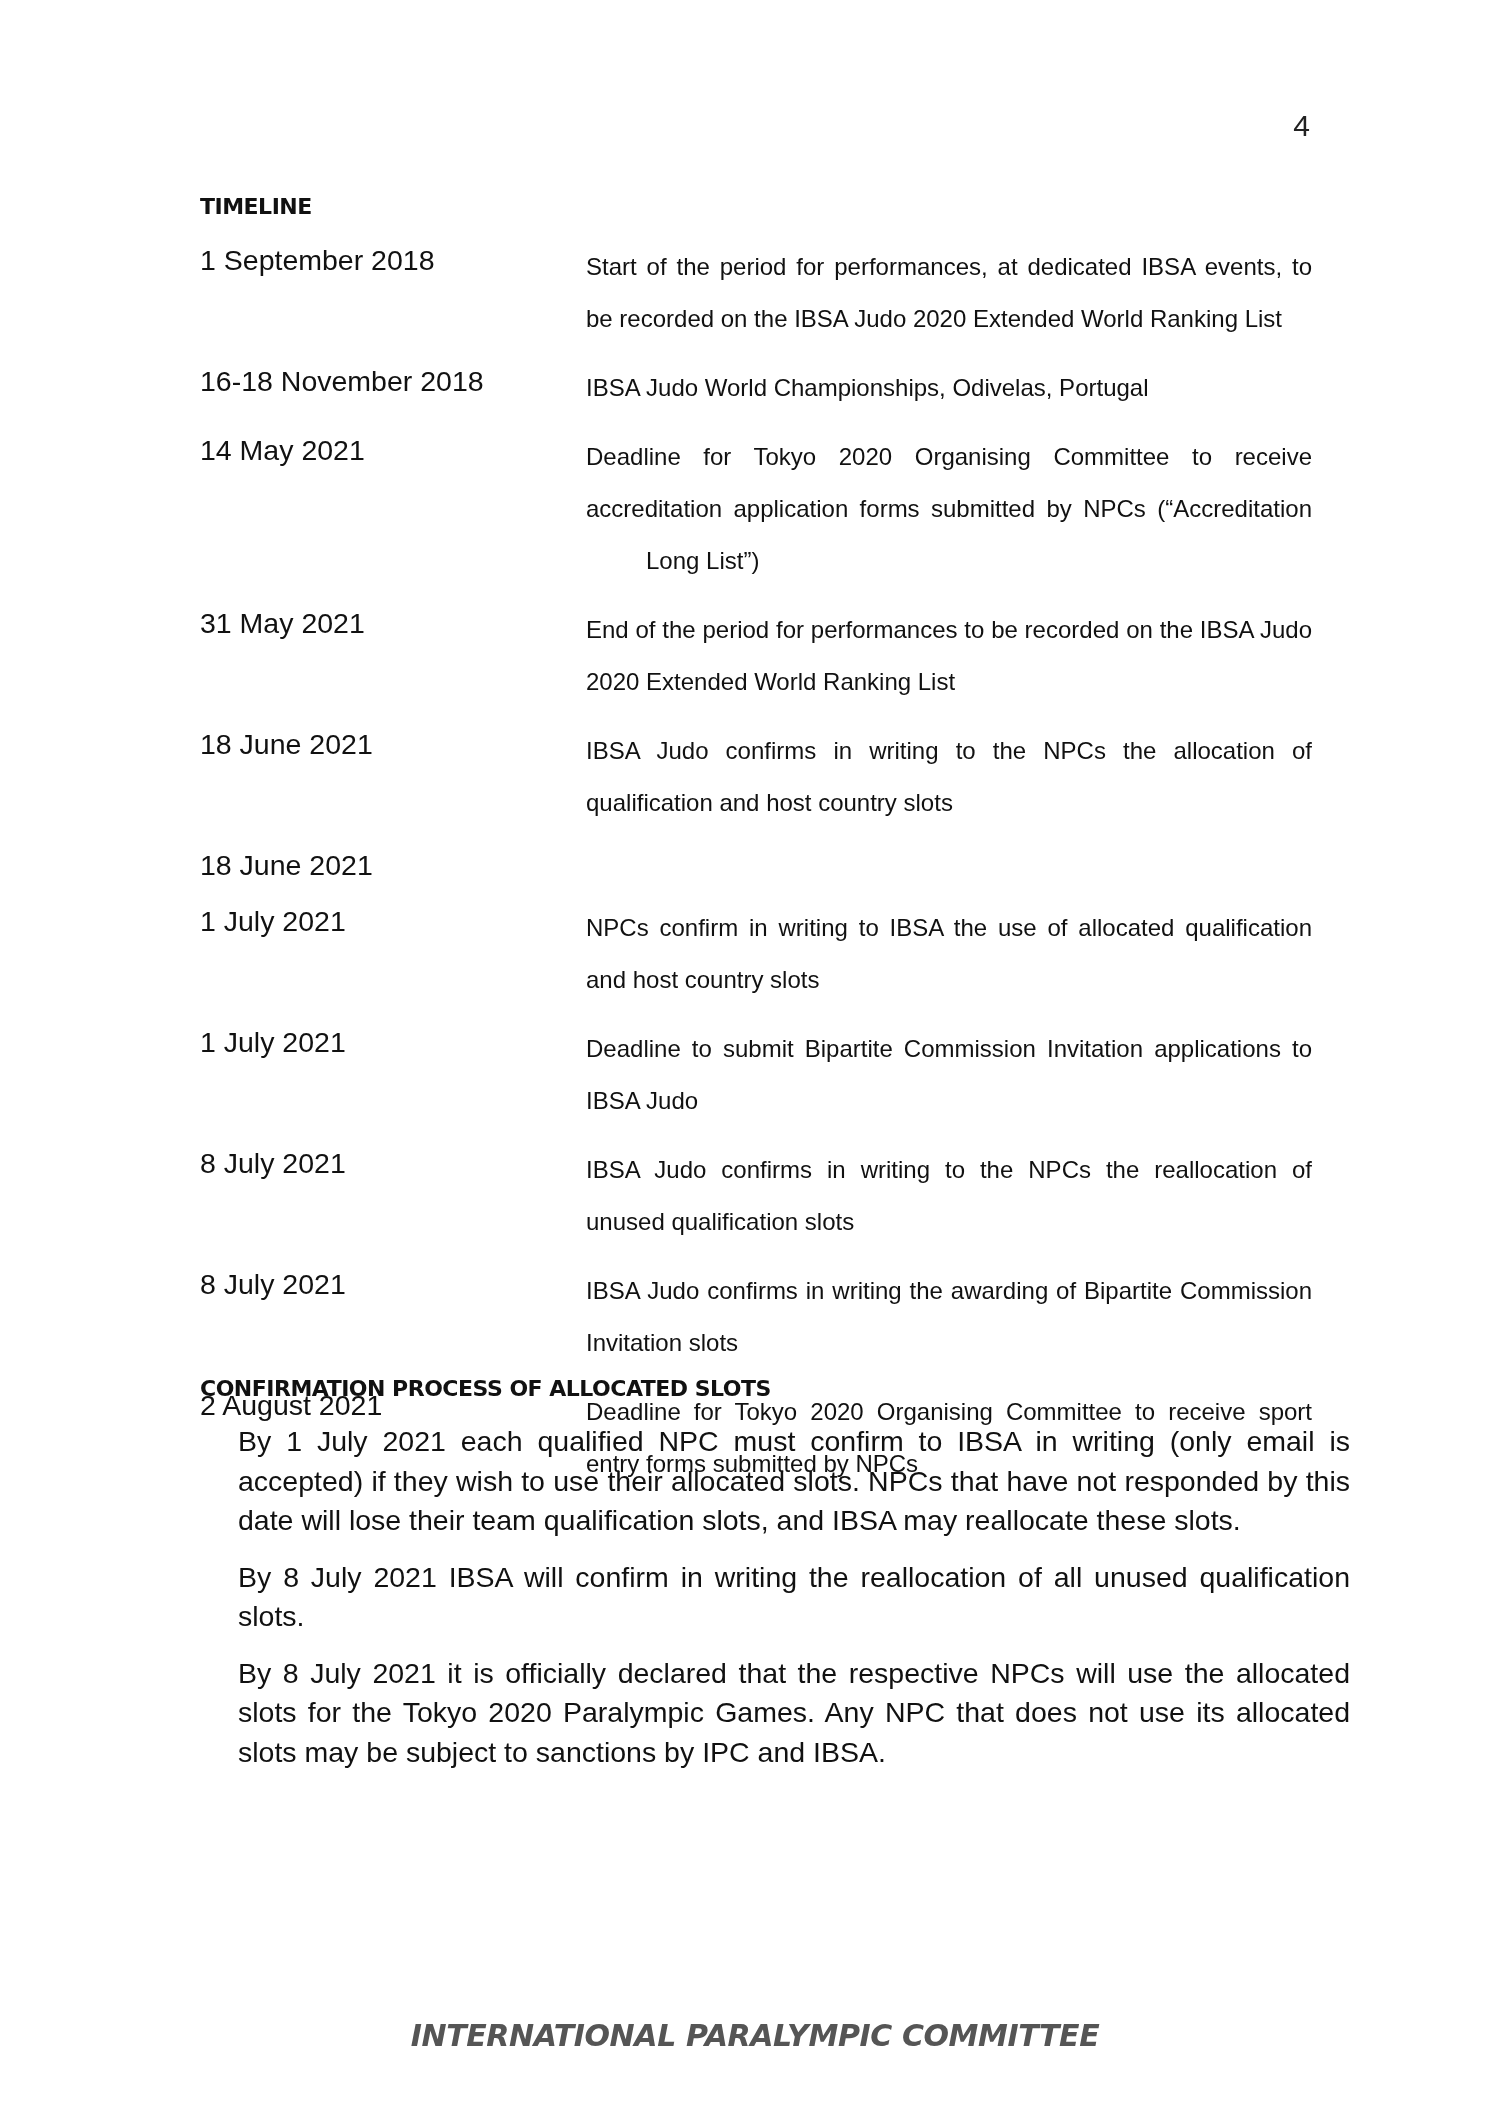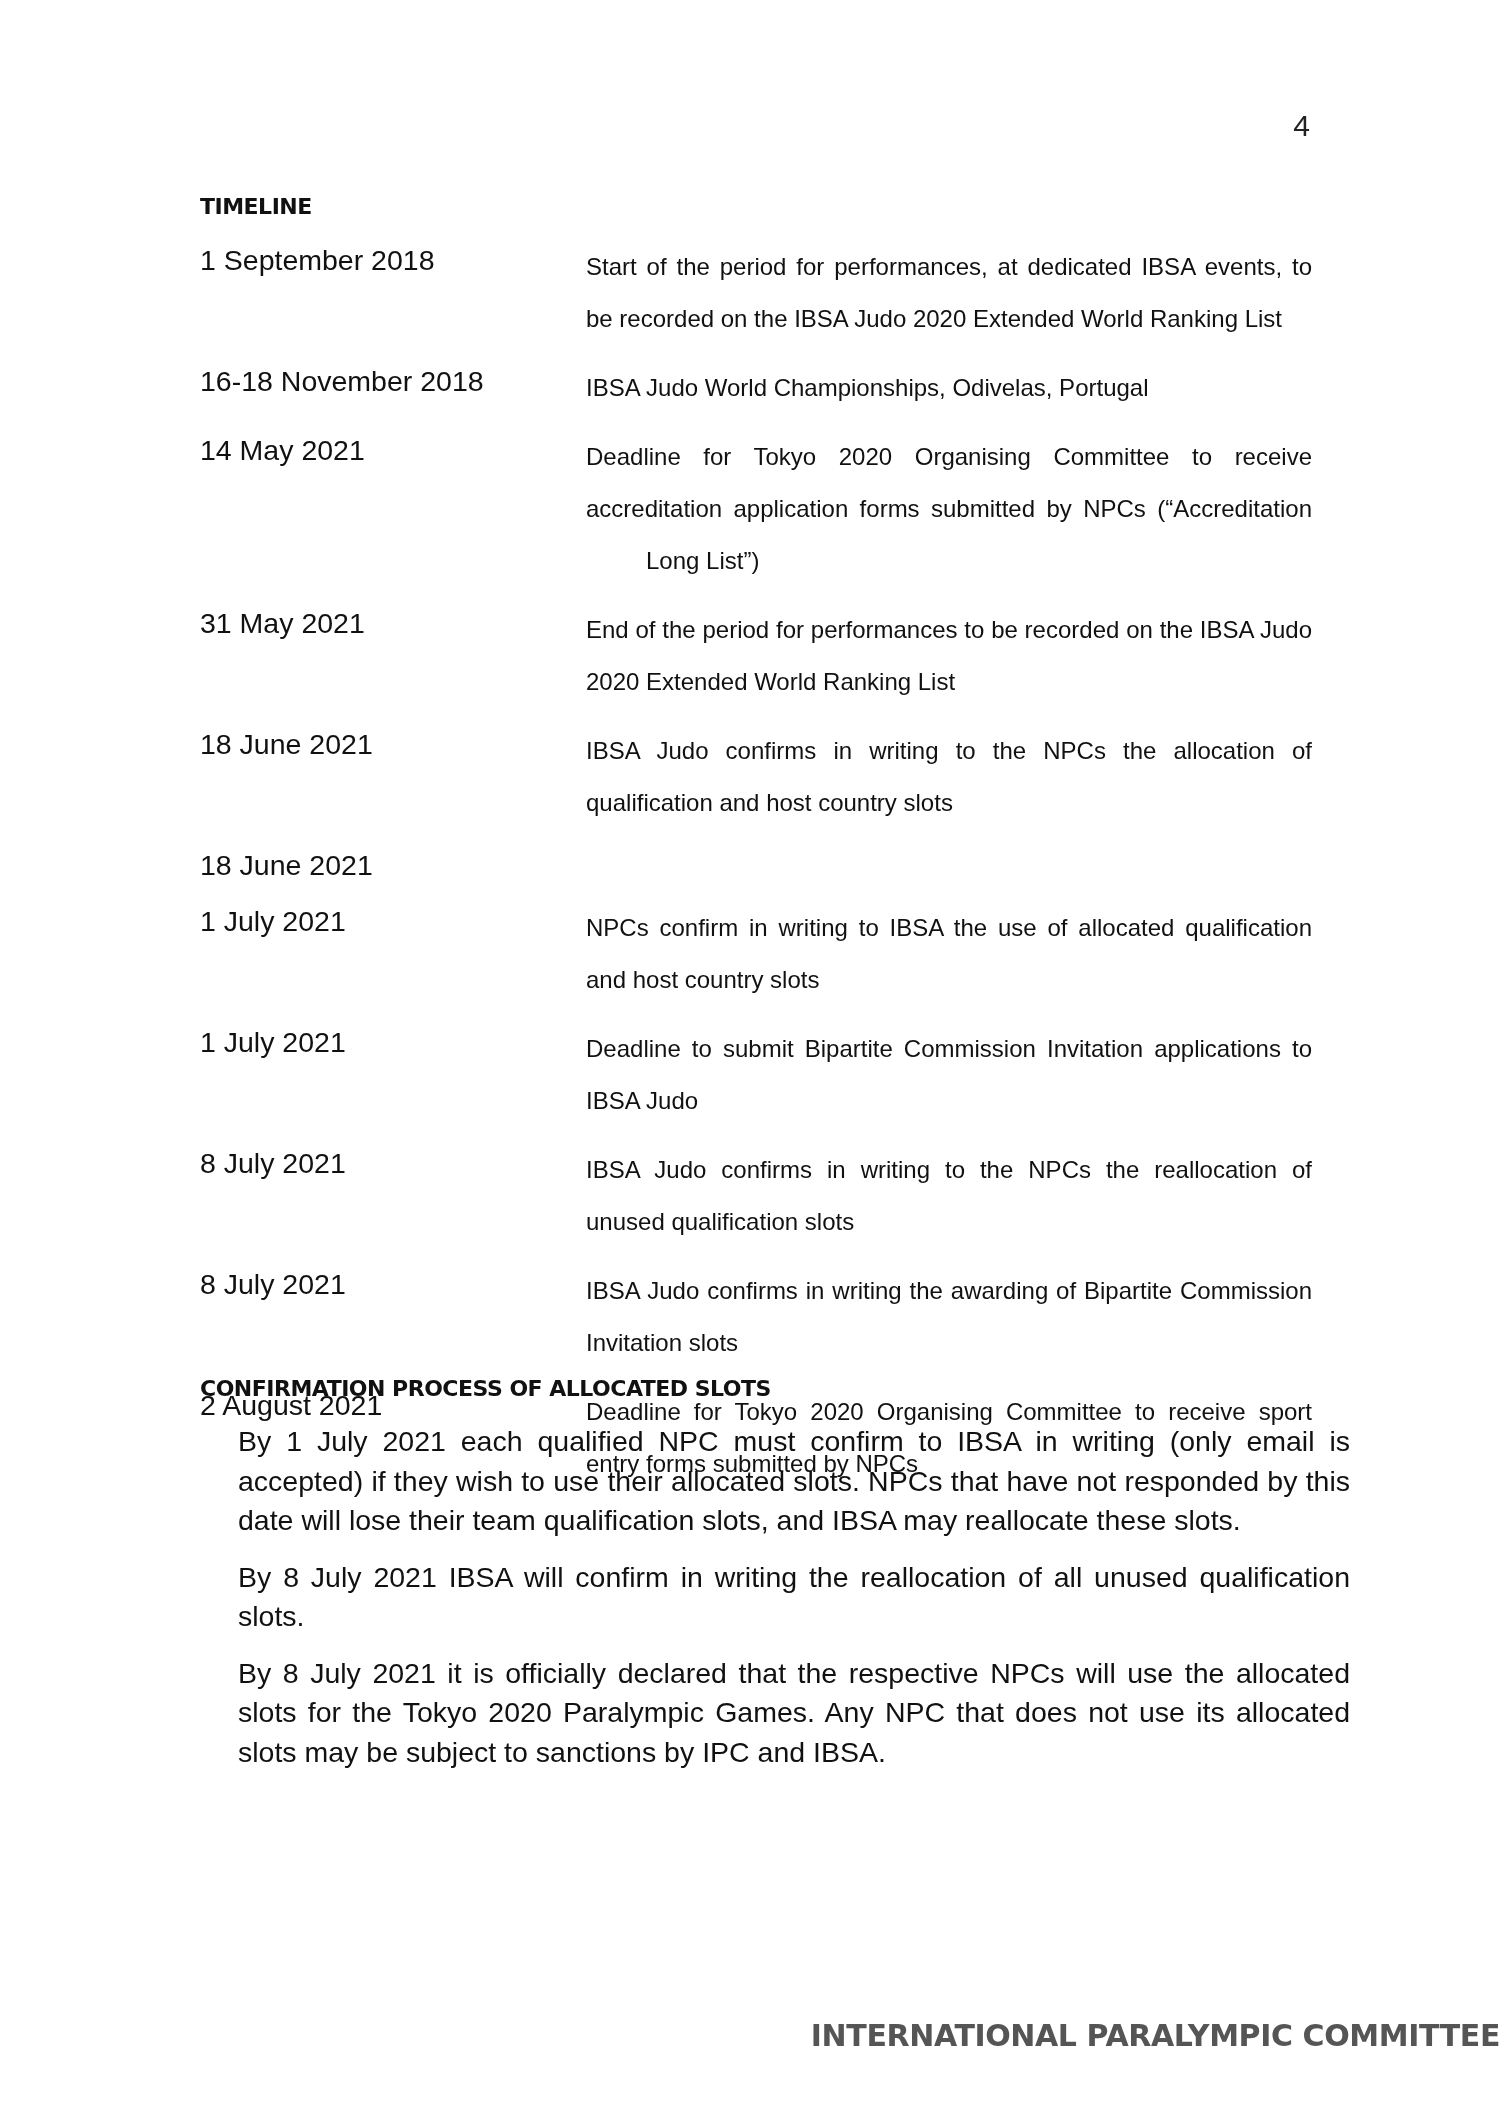--- a/index.html
+++ b/index.html
@@ -79,28 +79,29 @@
       font-size: 28.5px;
       line-height: 39.5px;
       text-align: justify;
     }
 
     .footer {
       position: absolute;
       left: 0;
       width: 1500px;
       top: 2018px;
-      text-align: right;
+      text-align: center;
       font-family: "DejaVu Sans", sans-serif;
       font-weight: bold;
       font-size: 30px;
       letter-spacing: -0.4px;
       color: #555555;
       padding-left: 10px;
       box-sizing: border-box;
+      font-style: italic;
     }
   </style>
 </head>
 <body>
 
 <div class="page-number">4</div>
 
 <h2 class="section-heading" id="timeline-heading">TIMELINE</h2>
 
 <div class="timeline">

